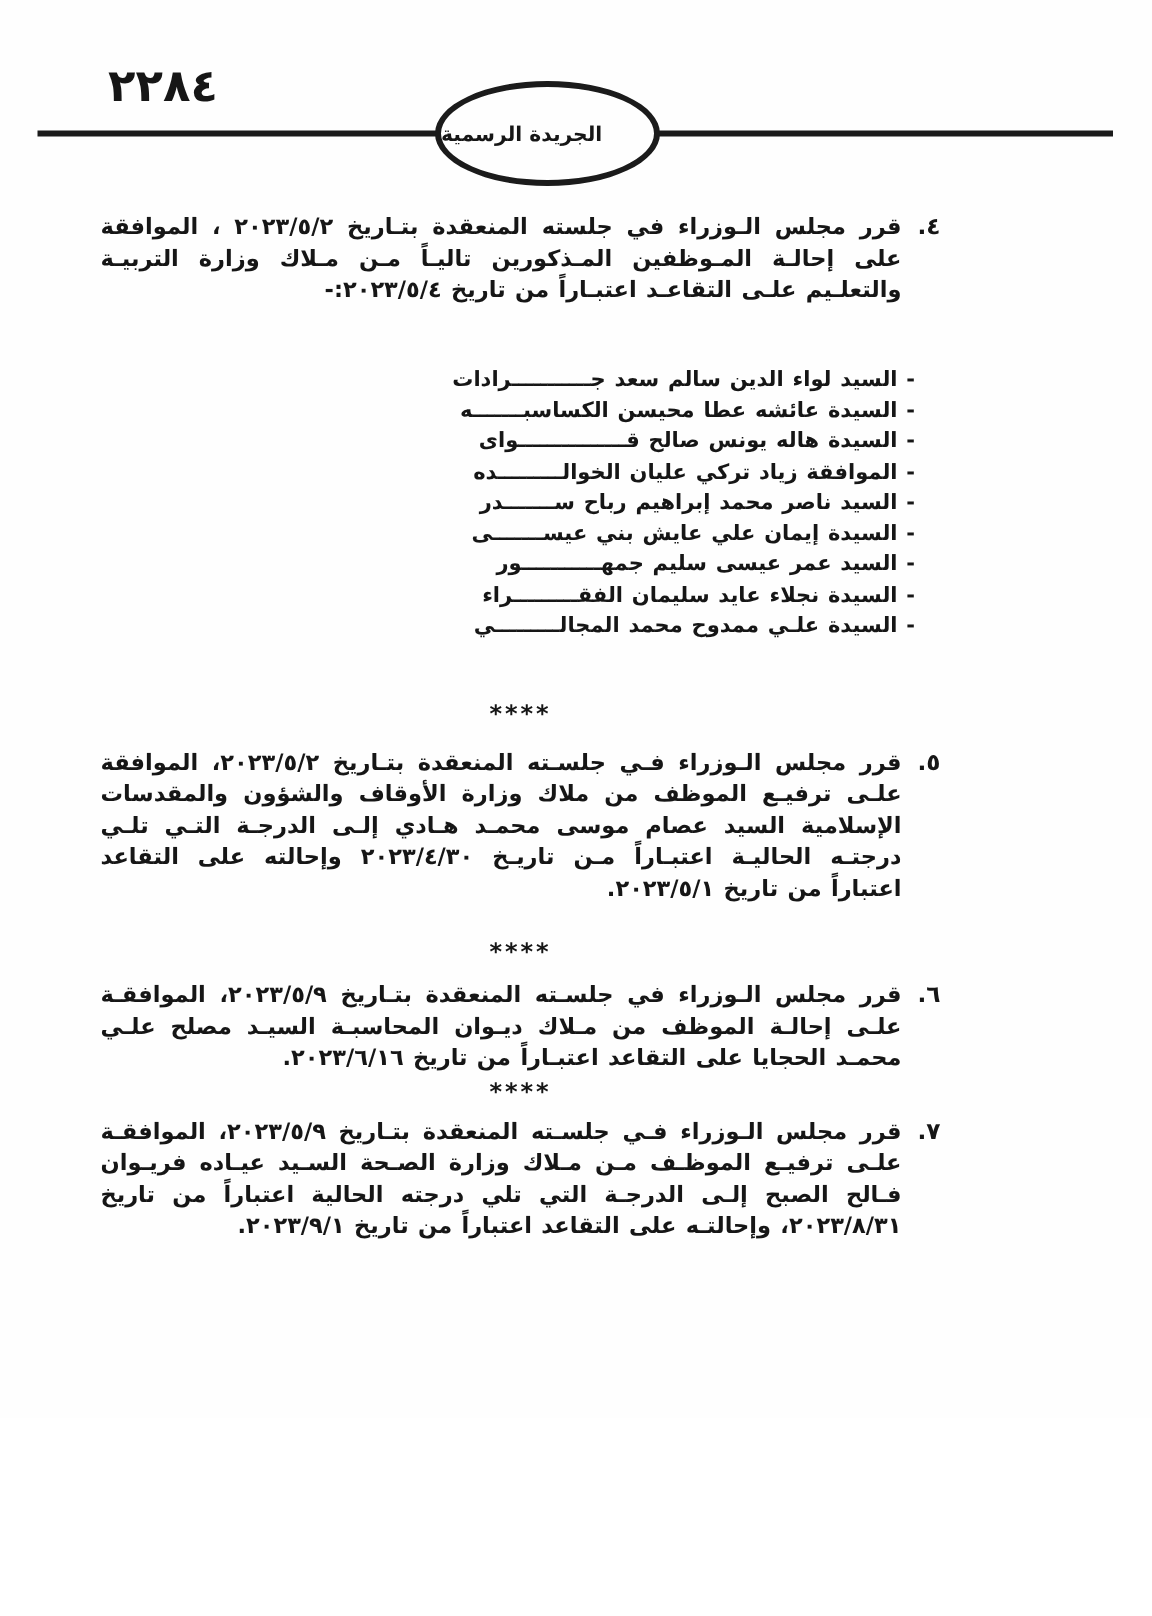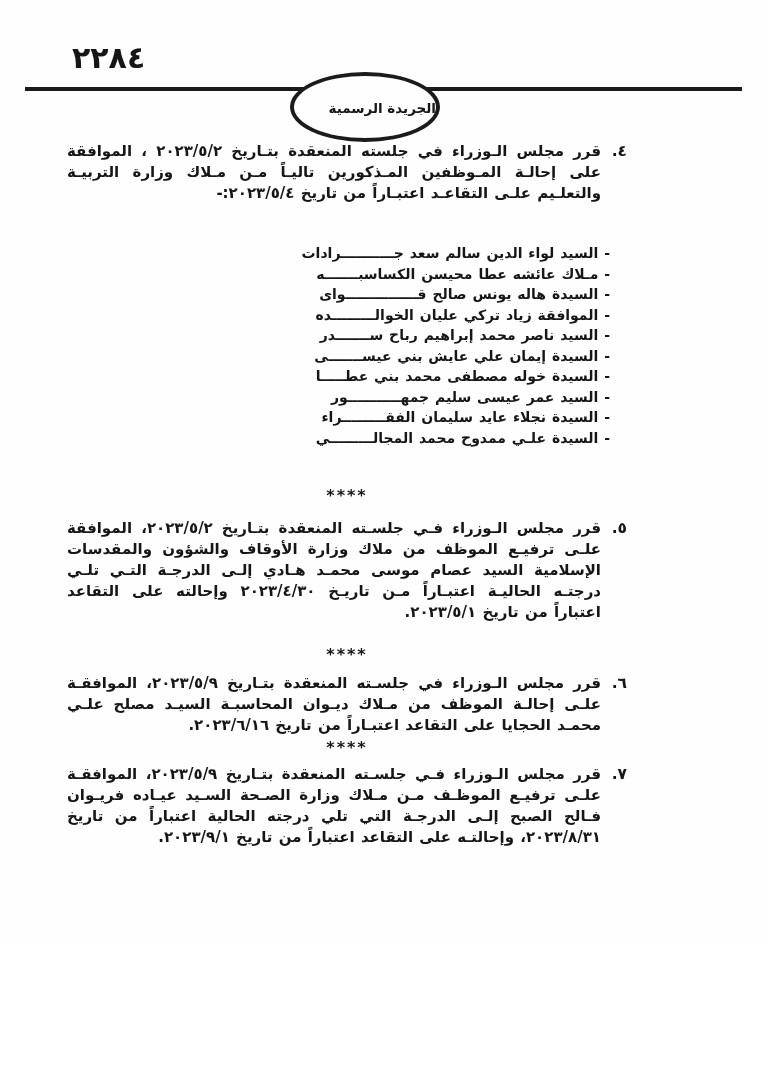--- a/index.html
+++ b/index.html
@@ -24,26 +24,26 @@
     direction: ltr;
   }
   .header-rule {
     position: absolute;
     top: 87px; left: 25px;
     width: 717px; height: 4px;
     background: #1b1b1b;
   }
   .gazette-badge {
     position: absolute;
-    top: 72px; left: 290px;
+    top: 54px; left: 290px;
     width: 150px; height: 70px;
     background: #fefefe;
     border: 4px solid #1b1b1b;
     border-radius: 50%;
-    display: flex; align-items: center; justify-content: flex-start;
+    display: flex; align-items: center; justify-content: flex-end;
   }
   .gazette-badge span {
     font-size: 13.5px; font-weight: 700;
     white-space: nowrap;
     padding-top: 2px;
   }
   
   .content {
     position: absolute;
     top: 141px; right: 141px;
@@ -104,26 +104,25 @@
   </div>
 
   <div class="content">
 
     <div class="decree decree-4">
       <div class="decree-marker">٤.</div>
       <div class="decree-body">
         <span>قرر مجلس الـوزراء في جلسته المنعقدة بتـاريخ ٢٠٢٣/٥/٢ ، الموافقة على إحالـة المـوظفين المـذكورين تاليـاً مـن مـلاك وزارة التربيـة والتعلـيم علـى التقاعـد اعتبـاراً من تاريخ ٢٠٢٣/٥/٤:-</span>
         <div class="names-list">
           <div class="name-item">- السيد لواء الدين سالم سعد جـــــــــــرادات</div>
-          <div class="name-item">- مـلاك عائشه عطا محيسن الكساسبـــــــه</div>
+          <div class="name-item">- السيدة عائشه عطا محيسن الكساسبـــــــه</div>
           <div class="name-item">- السيدة هاله يونس صالح قـــــــــــــــواى</div>
           <div class="name-item">- الموافقة زياد تركي عليان الخوالـــــــــده</div>
           <div class="name-item">- السيد ناصر محمد إبراهيم رباح ســـــــدر</div>
           <div class="name-item">- السيدة إيمان علي عايش بني عيســـــــى</div>
-          <div class="name-item">- السيدة خوله مصطفى محمد بني عطـــــا</div>
           <div class="name-item">- السيد عمر عيسى سليم جمهـــــــــــور</div>
           <div class="name-item">- السيدة نجلاء عايد سليمان الفقـــــــــراء</div>
           <div class="name-item">- السيدة علـي ممدوح محمد المجالـــــــــي</div>
         </div>
       </div>
     </div>
 
     <div class="separator sep-1">****</div>
 
     <div class="decree decree-5">

